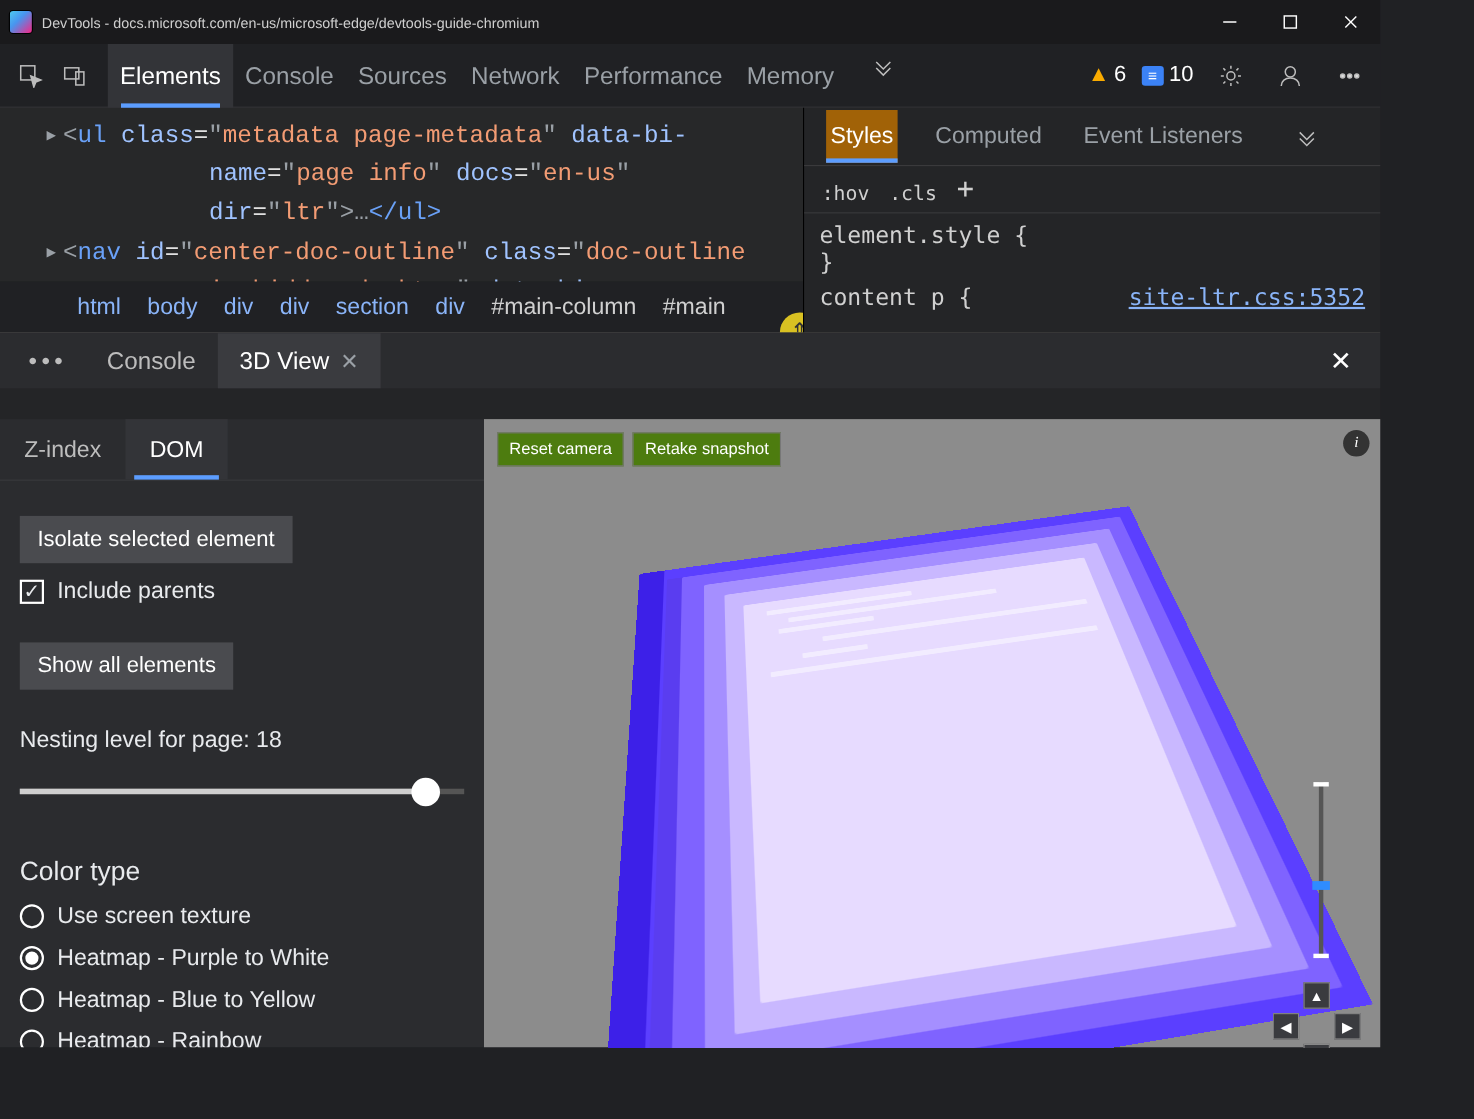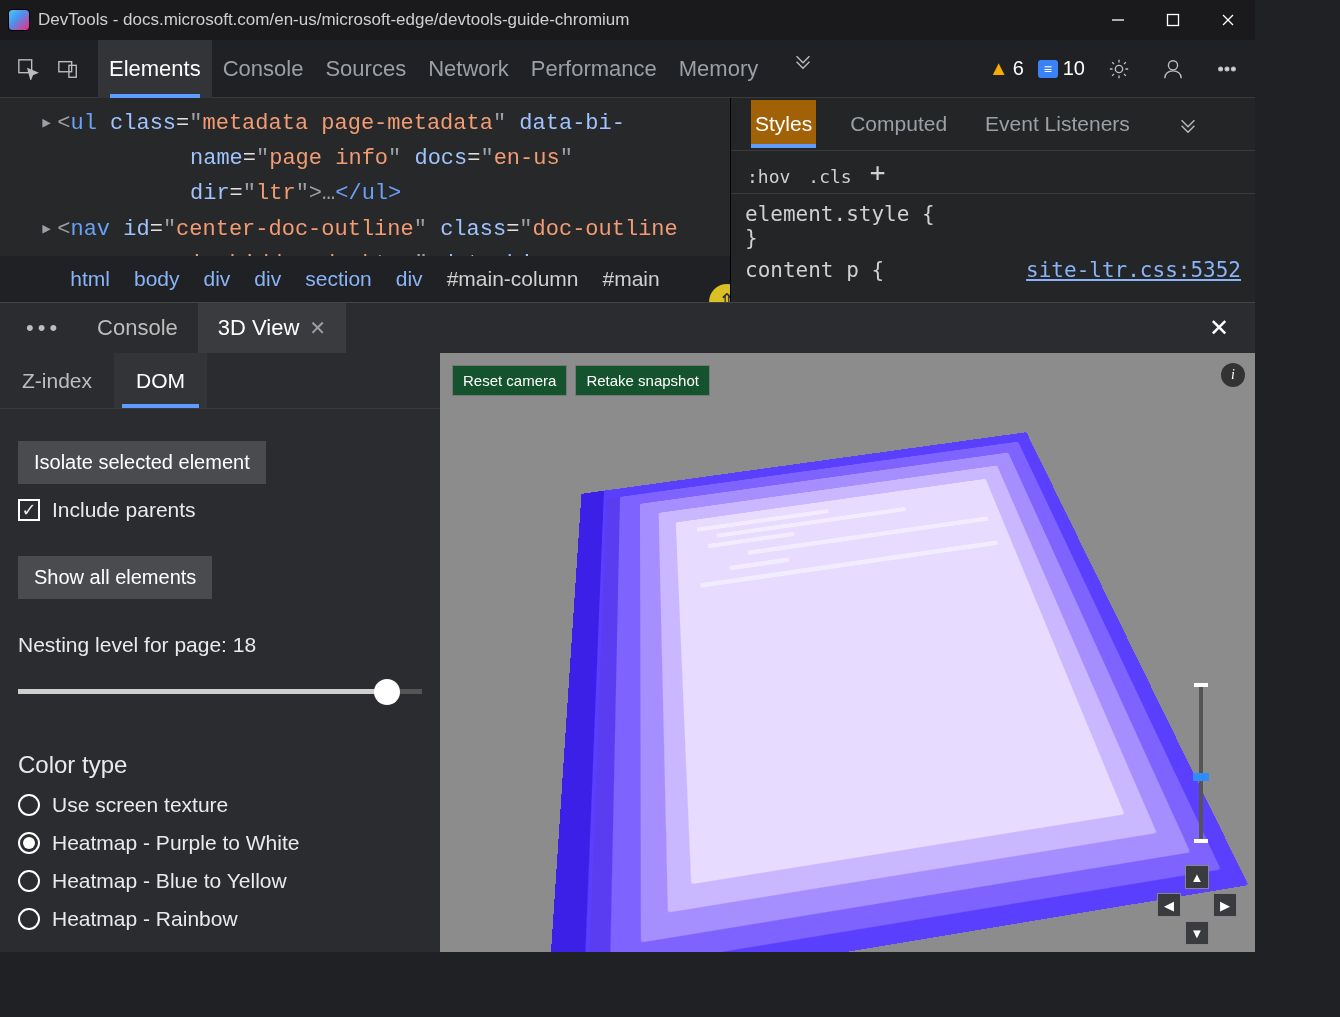--- a/index.html
+++ b/index.html
@@ -21,21 +21,21 @@
     padding: 0 0 0 8px;
     color: #cfcfcf;
   }
   .titlebar .favicon {
     width: 22px; height: 22px;
     margin-right: 8px;
     border-radius: 4px;
     background: linear-gradient(135deg,#4cc9f0,#4895ef 40%,#f72585 100%);
     border:1px solid #000;
   }
-  .titlebar .title { font-size: 17px; }
+  .titlebar .title { font-size: 13px; }
   .titlebar .spacer { flex: 1; }
   .win-btn { width: 55px; height: 40px; display:flex; align-items:center; justify-content:center; color:#fff; }
   .win-btn svg { width:14px; height:14px; stroke:#fff; stroke-width:1.3; fill:none; }
 
   
   .tabstrip {
     height: 58px;
     background: #202124;
     display: flex;
     align-items: center;
@@ -109,21 +109,21 @@
   
   .drawer { height: 650px; background:#242527; display:flex; flex-direction:column; border-top:1px solid #444;}
   .drawer-tabs { height:50px; display:flex; align-items:center; padding:0 10px; background:#2b2c2f;}
   .dtab-dots { font-size:22px; letter-spacing:4px; margin:0 16px; color:#bdbdbd;}
   .dtab { padding:0 20px; height:50px; display:flex; align-items:center; font-size:22px; color:#bdbdbd; position:relative; cursor:pointer;}
   .dtab.active { background:#3a3b3f; color:#fff; }
   .dtab .x { margin-left:10px; color:#9aa0a6; font-size:20px;}
   .drawer-tabs .spacer{flex:1;}
   .drawer-close { font-size:24px; color:#fff; padding:0 16px; cursor:pointer;}
 
-  .drawer-body { flex:1; display:flex; }
+  .drawer-body { flex:1; display:flex;margin-top:28px; }
   .side { width:440px; background:#2b2c2f; display:flex; flex-direction:column; }
   .side-tabs { height:56px; display:flex; align-items:stretch; border-bottom:1px solid #3a3a3c;}
   .side-tab { padding:0 22px; display:flex; align-items:center; font-size:21px; color:#bdbdbd; position:relative; cursor:pointer;}
   .side-tab.active { background:#333438; color:#fff;}
   .side-tab.active::after{content:""; position:absolute; bottom:0; left:8px; right:8px; height:4px; background:#5c9dff;}
   .side-content { padding:32px 18px; display:flex; flex-direction:column; gap:14px; font-size:21px; overflow:hidden;}
   .btn {
     background:#4a4b4f; color:#fff; border:none; padding:10px 16px; font-size:20px;
     align-self:flex-start; cursor:pointer;
   }
@@ -135,21 +135,21 @@
   .slider-track { position:absolute; top:12px; left:0; right:0; height:5px; background:#555; }
   .slider-fill { position:absolute; top:12px; left:0; width:90%; height:5px; background:#cfcfcf; }
   .slider-thumb { position:absolute; top:2px; left:88%; width:26px; height:26px; border-radius:50%; background:#fff; }
   .section-title { font-size:24px; margin-top:30px; }
   .radio { display:flex; align-items:center; gap:12px; font-size:21px; }
   .rb { width:22px; height:22px; border:2px solid #fff; border-radius:50%; display:flex; align-items:center; justify-content:center;}
   .rb.on::after { content:""; width:12px; height:12px; border-radius:50%; background:#fff;}
 
   .viewport { flex:1; background:#8c8c8c; position:relative; overflow:hidden;}
   .vp-toolbar { position:absolute; top:12px; left:12px; display:flex; gap:8px; z-index:3;}
-  .vp-btn { background:#14532d; color:#fff; border:1px solid #777; padding:6px 10px; font-size:15px; cursor:pointer;}
+  .vp-btn { background:#4d7c0f; color:#fff; border:1px solid #777; padding:6px 10px; font-size:15px; cursor:pointer;}
   .vp-info { position:absolute; top:10px; right:10px; width:24px; height:24px; border-radius:50%; background:#333; color:#fff; display:flex; align-items:center; justify-content:center; font-family:serif; font-style:italic; z-index:3;}
   .nav-cluster { position:absolute; right:18px; bottom:18px; width:80px; height:80px; z-index:3;}
   .arrow-btn { position:absolute; width:24px; height:24px; background:#3a3b3f; border:1px solid #888; display:flex; align-items:center; justify-content:center; font-size:13px; color:#fff; cursor:pointer;}
   .arrow-up{top:0; left:28px;}
   .arrow-down{bottom:0; left:28px;}
   .arrow-left{left:0; top:28px;}
   .arrow-right{right:0; top:28px;}
   .vslider { position:absolute; right:52px; bottom:120px; width:4px; height:160px; background:#555; z-index:3;}
   .vslider .tick{position:absolute; right:-5px; width:14px; height:4px; background:#fff;}
   .vslider .tick.t1{top:0;}

